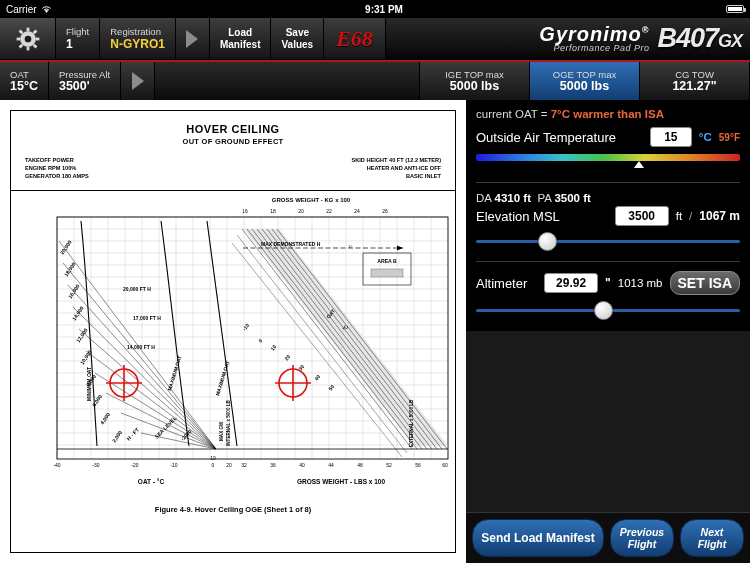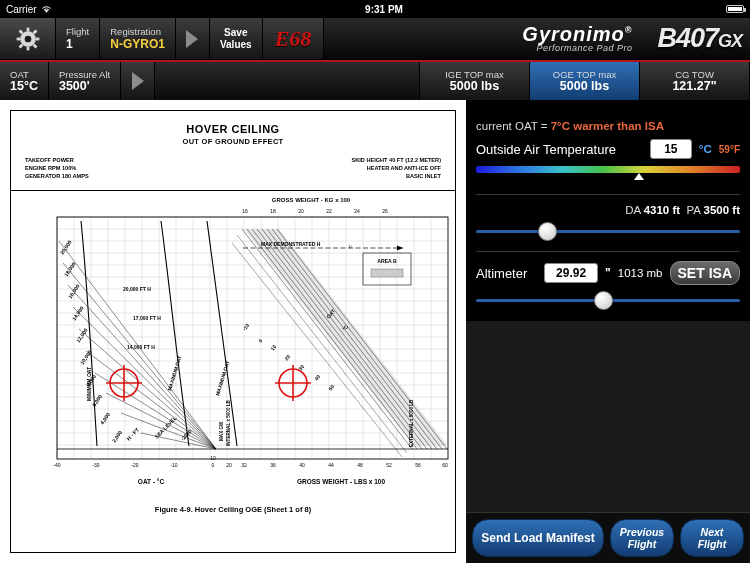--- a/index.html
+++ b/index.html
@@ -70,21 +70,21 @@
     background: linear-gradient(#3d3d3d,#151515);
   }
   .e68 {
     font-family: "Liberation Serif", serif;
     font-style: italic; font-weight: bold; font-size: 22px;
     color: #cc1111; text-shadow: 0 1px 0 #000;
   }
   .tb-brand {
     flex: 1; background: linear-gradient(#2a2a2a,#050505);
     display: flex; align-items: center; justify-content: flex-end;
-    padding-right: 8px; gap: 25px; padding-left: 30px;
+    padding-right: 8px; gap: 8px; padding-left: 30px;
   }
   .brandwrap { text-align: right; line-height: 1; }
   .brand-main {
     font-family: "Liberation Sans", sans-serif;
     font-weight: bold; font-style: italic; font-size: 20px;
     color: #fff; letter-spacing: 1px;
   }
   .brand-main sup { font-size: 9px; vertical-align: super; }
   .brand-sub { font-size: 9px; color: #cfcfcf; font-style: italic; letter-spacing: .5px; }
   .model {
@@ -129,21 +129,21 @@
   .chart-title .t2 { font-size: 7.5px; font-weight: bold; letter-spacing: .3px; margin-top: 2px; }
   .notes { display: flex; justify-content: space-between; padding: 10px 14px 0; font-size: 5.6px; font-weight: bold; line-height: 8px; }
   .notes .right { text-align: right; }
   .hr-line { border-top: 1px solid #000; margin-top: 10px; }
   .figcap { text-align: center; font-size: 7.5px; font-weight: bold; padding: 4px 0 2px; }
   .plotwrap { position: relative; width: 100%; height: 310px; }
   .plotwrap svg { display: block; }
 
   
   .rightpane { width: 284px; background: #000; display: flex; flex-direction: column; }
-  .rp-top { padding: 20px 10px 10px; }
+  .rp-top { padding: 8px 10px 10px; }
   .oatline { font-size: 11.5px; color: #dcdcdc; margin-bottom: 7px; }
   .oatline .warm { color: #e8683c; font-weight: bold; }
   .rowlabel { color: #fff; font-size: 13px; }
   .valbox {
     background: #fff; color: #000; border: 1px solid #888; border-radius: 3px;
     font-size: 12px; font-weight: bold; text-align: center;
     padding: 2px 0; width: 42px; display: inline-block;
   }
   .valbox.wide { width: 54px; }
   .unit-c { color: #4fa3f5; font-size: 11.5px; font-weight: bold; }
@@ -156,21 +156,21 @@
     background: linear-gradient(to right,#1b1bdd 0%,#2f7fe0 18%,#39c2c8 33%,#46c24a 48%,#d9d13a 64%,#e08a2a 80%,#cc2222 100%);
   }
   .tickrow { position: relative; height: 12px; }
   .tickrow .tri {
     position: absolute; top: 0;
     width: 0; height: 0; border-left: 5px solid transparent;
     border-right: 5px solid transparent; border-bottom: 7px solid #fff;
   }
   .divider { height: 1px; background: #3a3a3a; margin: 9px 0; }
 
-  .dainfo { color: #e0e0e0; font-size: 11.5px; text-align: right; margin-bottom: 2px; }
+  .dainfo { color: #e0e0e0; font-size: 11.5px; margin-bottom: 2px; }
   .dainfo b { color: #fff; }
 
   .sliderrow { position: relative; height: 22px; margin-top: 4px; }
   .slider-track {
     position: absolute; left: 0; right: 0; top: 10px; height: 3px;
     background: #2a5fa8; border-radius: 2px;
   }
   .slider-knob {
     position: absolute; top: 2px; width: 19px; height: 19px; border-radius: 50%;
     background: radial-gradient(circle at 35% 30%, #ffffff, #c9c9c9);
@@ -249,20 +249,26 @@
 
     <div class="tb-cell">
       <span class="lbl">Registration</span>
       <span class="val yellow">N-GYRO1</span>
     </div>
 
     <div class="tb-arrow">
       <div class="tri-right"></div>
     </div>
 
+    <div class="tb-cell">
+      <div class="tb-2line">
+        <div>Load</div>
+        <div>Manifest</div>
+      </div>
+    </div>
 
     <div class="tb-cell">
       <div class="tb-2line">
         <div>Save</div>
         <div>Values</div>
       </div>
     </div>
 
     <div class="tb-e68">
       <span class="e68">E68</span>
@@ -549,20 +555,28 @@
 
         <div class="divider"></div>
 
         <div class="dainfo">
           <span>DA</span>
           <b>4310 ft</b>
           &nbsp;<span>PA</span>
           <b>3500 ft</b>
         </div>
 
+        <div class="flexrow">
+          <span class="rowlabel">Elevation MSL</span>
+          <span class="spacer"></span>
+          <span class="valbox wide">3500</span>
+          <span style="color:#fff;font-size:11.5px">ft</span>
+          <span style="color:#9a9a9a;font-size:11.5px">/</span>
+          <span style="color:#fff;font-size:12px;font-weight:bold">1067 m</span>
+        </div>
 
         <div class="sliderrow">
           <div class="slider-track"></div>
           <div class="slider-knob" style="left:62px"></div>
         </div>
 
         <div class="divider"></div>
 
         <div class="flexrow">
           <span class="rowlabel">Altimeter</span>

